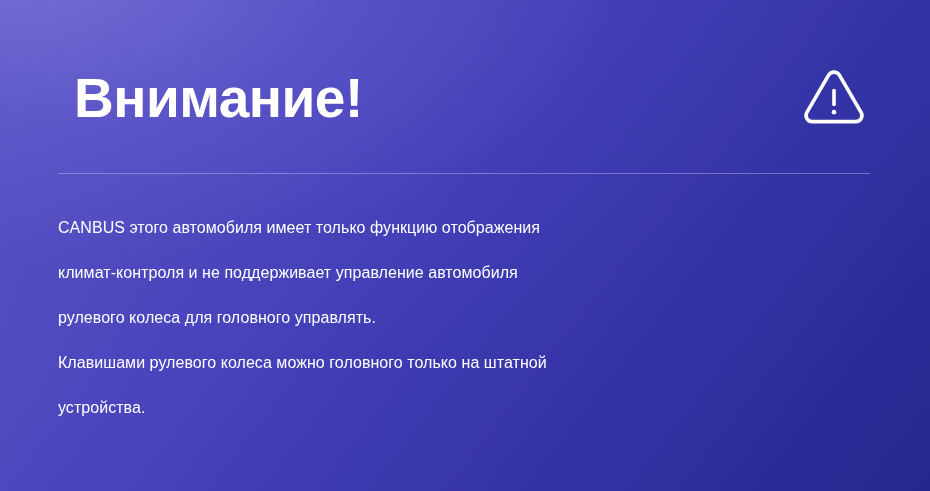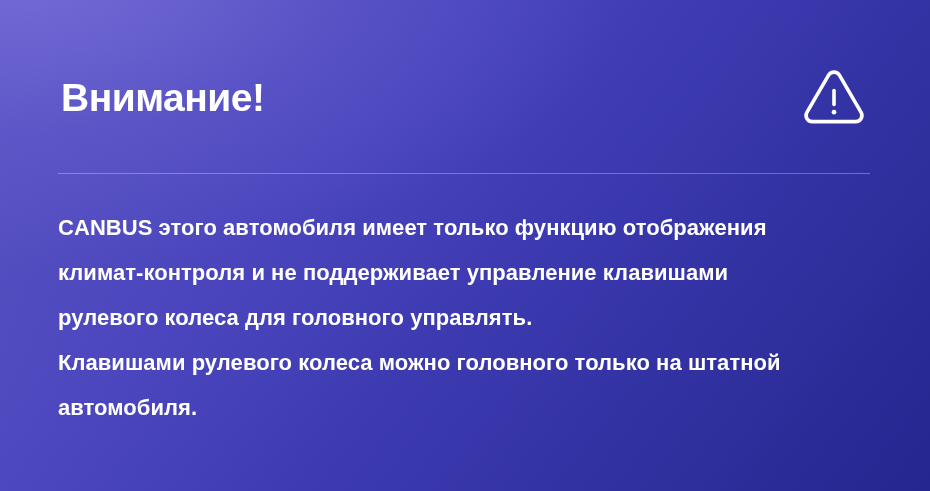--- a/index.html
+++ b/index.html
@@ -41,27 +41,27 @@
     left: 58px;
     top: 52px;
     width: 812px;
     height: 92px;
     display: flex;
     align-items: center;
     justify-content: space-between;
   }
 
   .title {
-    font-size: 39px;
+    font-size: 55px;
     line-height: 64px;
     font-weight: 700;
     color: #ffffff;
     letter-spacing: -0.5px;
     white-space: nowrap;
-    margin: 3px;
+    margin: 16px;
     padding: 0;
   }
 
   .warn-icon {
     width: 64px;
     height: 60px;
     display: block;
     flex: 0 0 auto;
     margin-right: 4px;
   }
@@ -76,26 +76,26 @@
   }
 
   .body-block {
     position: absolute;
     left: 58px;
     top: 205px;
     width: 836px;
   }
 
   .body-line {
-    font-size: 22px;
+    font-size: 16px;
     line-height: 45px;
     color: #ffffff;
     white-space: nowrap;
     letter-spacing: 0.05px;
-    font-weight: 700;
+    font-weight: 400;
   }
 </style>
 </head>
 <body>
 
 <div class="banner">
 
   <div class="header-row">
     <h1 class="title">Внимание!</h1>
 
@@ -105,19 +105,19 @@
         <path d="M32 22.5 V36.5" stroke="#ffffff" stroke-width="3.6" stroke-linecap="round"></path>
         <circle cx="32" cy="44.2" r="2.35" fill="#ffffff"></circle>
       </svg>
     </span>
   </div>
 
   <div class="divider"></div>
 
   <div class="body-block">
     <div class="body-line">CANBUS этого автомобиля имеет только функцию отображения</div>
-    <div class="body-line">климат-контроля и не поддерживает управление клавишами</div>
+    <div class="body-line">климат-контроля и не поддерживает управление автомобиля</div>
     <div class="body-line">рулевого колеса для головного управлять.</div>
     <div class="body-line">Клавишами рулевого колеса можно головного только на штатной</div>
-    <div class="body-line">автомобиля.</div>
+    <div class="body-line">устройства.</div>
   </div>
 
 </div>
 
 </body></html>

